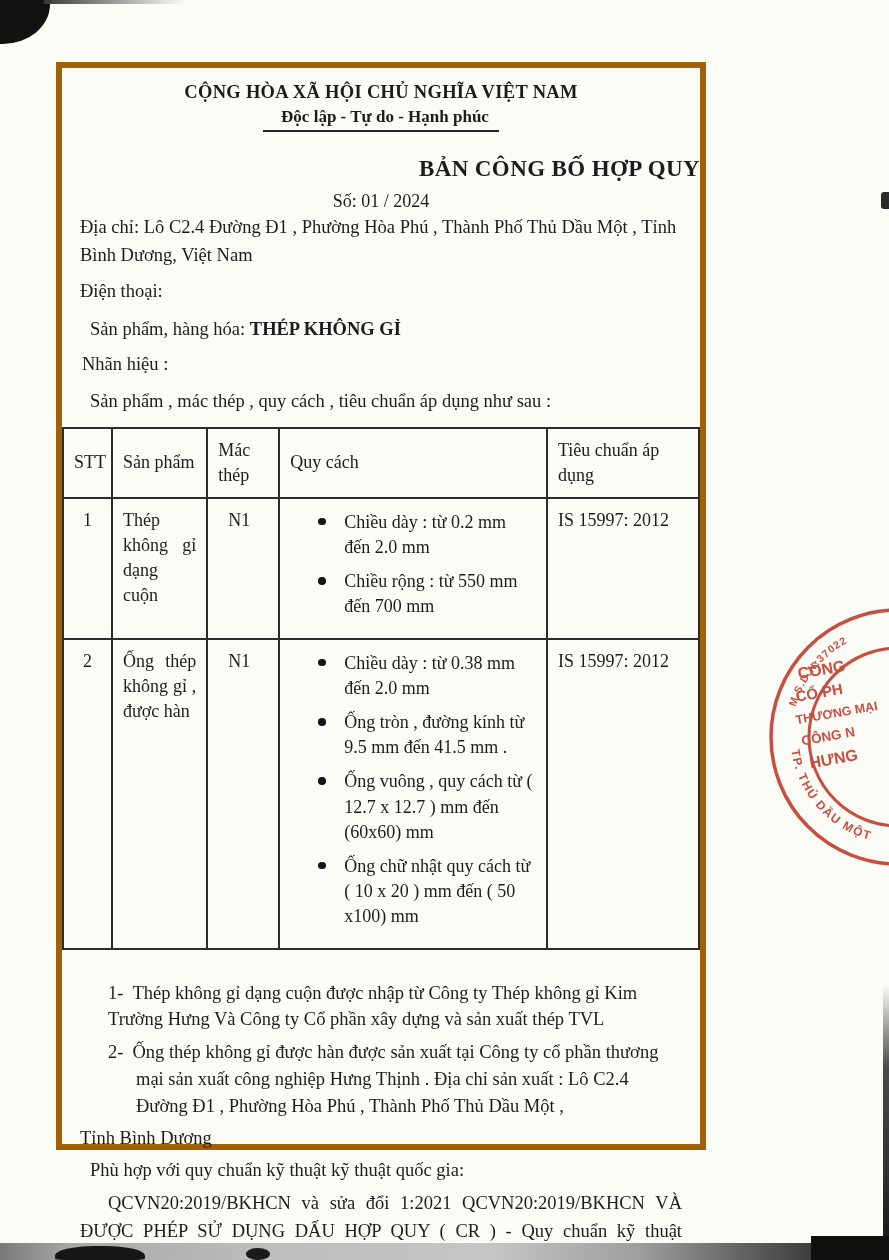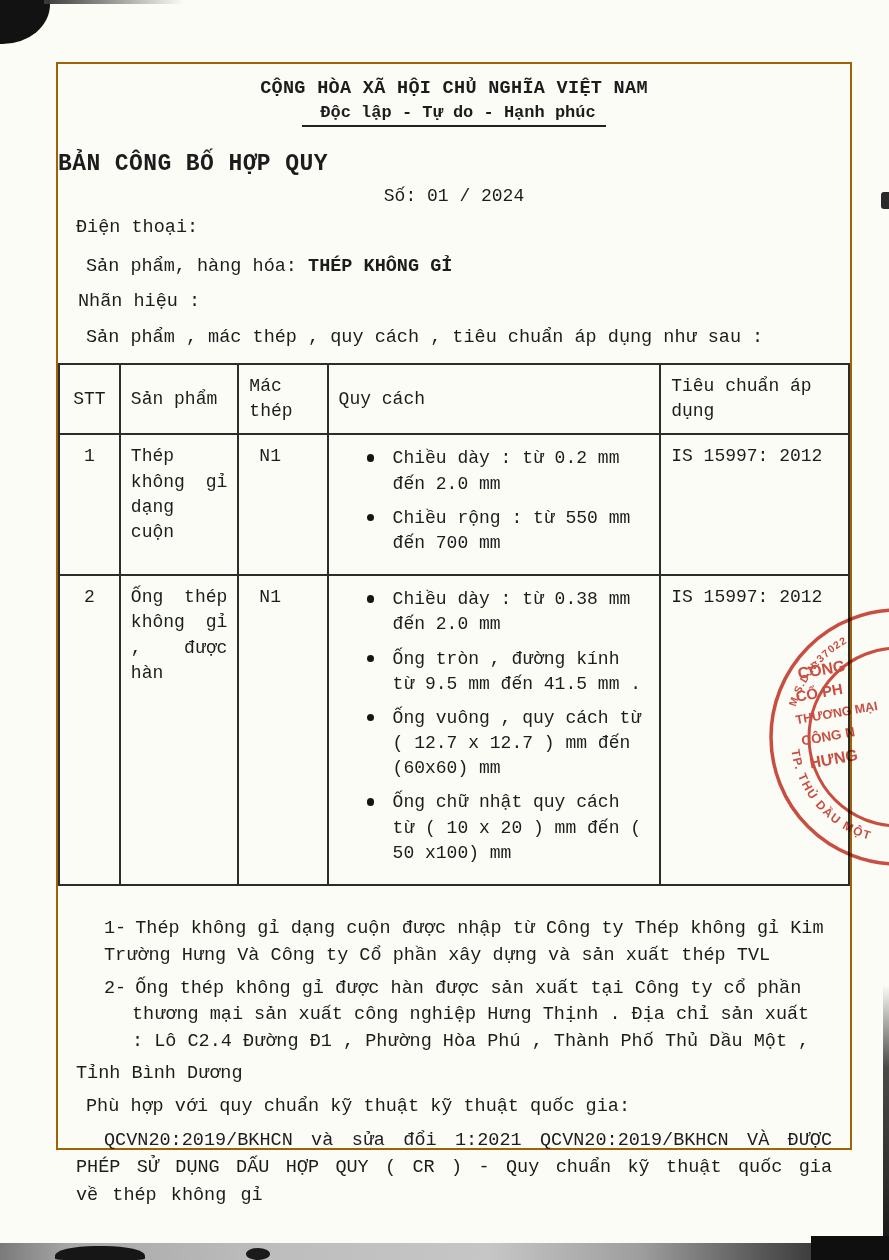--- a/index.html
+++ b/index.html
@@ -2,30 +2,30 @@
 <html><head>
 <meta charset="utf-8">
 <style>
   html,body { margin:0; padding:0; background:#ffffff; }
   .page {
     position:relative; width:889px; height:1260px; overflow:hidden;
     background:#fcfcf7; color:#1c1c1c;
     font-family:"Liberation Serif","DejaVu Serif",serif;
   }
   .frame {
-    position:absolute; left:56px; top:62px; width:796px; height:1088px;
-    border:2px solid #a16207; box-sizing:border-box;font-family:Liberation Mono, monospace;
+    position:absolute; left:56px; top:62px; width:650px; height:1088px;
+    border:6px solid #a16207; box-sizing:border-box;
   }
   .doc-header { text-align:center; margin-top:14px; }
   .national { font-size:18.5px; font-weight:bold; letter-spacing:.3px; }
   .motto {
     display:inline-block; font-size:17px; font-weight:bold;
     border-bottom:2px solid #222; padding:1px 10px 3px 18px; margin-top:3px;
   }
-  .title { text-align:left; font-size:23px; font-weight:bold; margin-top:24px; letter-spacing:.4px; }
+  .title { text-align:right; font-size:23px; font-weight:bold; margin-top:24px; letter-spacing:.4px; }
   .doc-number { text-align:center; font-size:18px; margin-top:9px; }
   p { margin:0; }
   .para { font-size:18.5px; line-height:1.5; margin-left:18px; margin-right:18px; }
   .org  { margin-top:13px; }
   .addr { margin-top:2px; }
   .phone { margin-top:8px; }
   .indent { margin-left:28px; }
   .product { margin-top:11px; }
   .product .bold { font-weight:bold; }
   .brand { margin-top:7px;margin-left:20px; }
@@ -84,20 +84,21 @@
   <div class="frame">
 
     <div class="doc-header">
       <div class="national">CỘNG HÒA XÃ HỘI CHỦ NGHĨA VIỆT NAM</div>
       <div><span class="motto">Độc lập - Tự do - Hạnh phúc</span></div>
     </div>
 
     <div class="title">BẢN CÔNG BỐ HỢP QUY</div>
     <div class="doc-number">Số: 01 / 2024</div>
 
+    <p class="para addr">Địa chỉ: Lô C2.4 Đường Đ1 , Phường Hòa Phú , Thành Phố Thủ Dầu Một , Tỉnh Bình Dương, Việt Nam</p>
     <p class="para phone">Điện thoại:</p>
     <p class="para indent product">
       <span>Sản phẩm, hàng hóa: </span><span class="bold">THÉP KHÔNG GỈ</span>
     </p>
     <p class="para indent brand">Nhãn hiệu :</p>
     <p class="para indent intro">Sản phẩm , mác thép , quy cách , tiêu chuẩn áp dụng như sau :</p>
 
     <table>
       <colgroup>
           <col class="c1">

